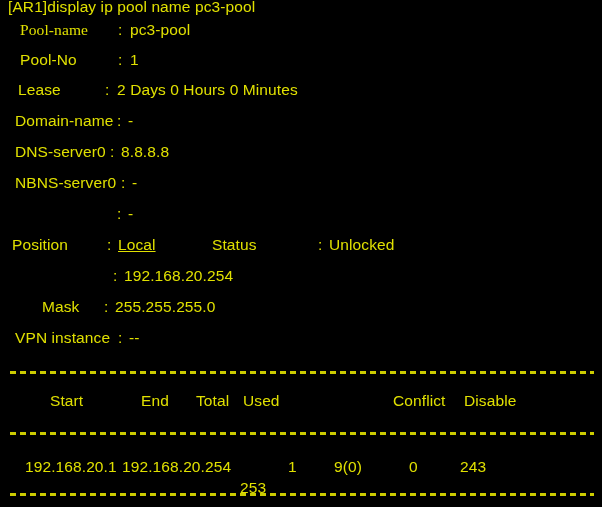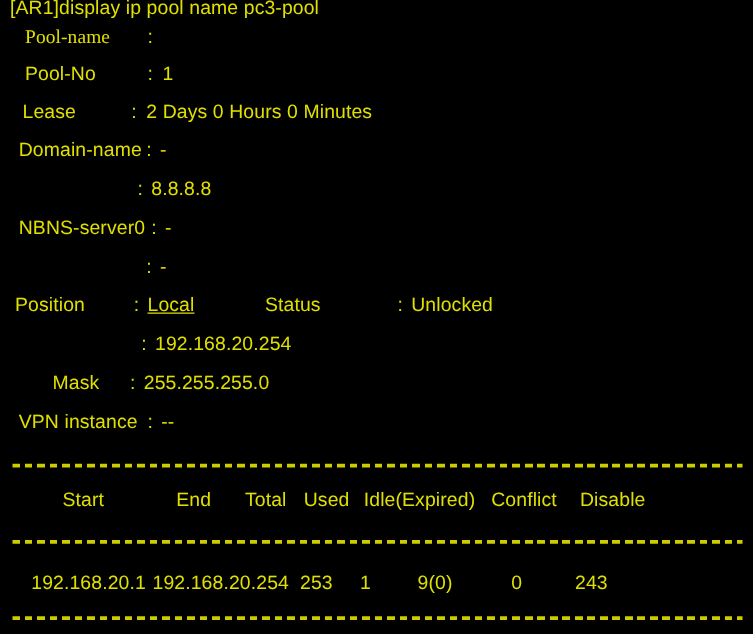--- a/index.html
+++ b/index.html
@@ -61,20 +61,21 @@
 
 <div id="terminal">
 
   <div class="line" style="top:-4px;">
     <span class="cell" style="left:8px;">[AR1]display ip pool name pc3-pool</span>
   </div>
 
   <div class="line" style="top:19px;">
     <span class="cell" style="left:20px;font-family:Liberation Serif, serif;">Pool-name</span>
     <span class="cell" style="left:118px;">:</span>
+    <span class="cell" style="left:130px;">pc3-pool</span>
   </div>
 
   <div class="line" style="top:49px;">
     <span class="cell" style="left:20px;">Pool-No</span>
     <span class="cell" style="left:118px;">:</span>
     <span class="cell" style="left:130px;">1</span>
   </div>
 
   <div class="line" style="top:79px;">
     <span class="cell" style="left:18px;">Lease</span>
@@ -82,20 +83,21 @@
     <span class="cell" style="left:117px;">2 Days 0 Hours 0 Minutes</span>
   </div>
 
   <div class="line" style="top:110px;">
     <span class="cell" style="left:15px;">Domain-name</span>
     <span class="cell" style="left:117px;">:</span>
     <span class="cell" style="left:128px;">-</span>
   </div>
 
   <div class="line" style="top:141px;">
+    <span class="cell" style="left:15px;">DNS-server0</span>
     <span class="cell" style="left:110px;">:</span>
     <span class="cell" style="left:121px;">8.8.8.8</span>
   </div>
 
   <div class="line" style="top:172px;">
     <span class="cell" style="left:15px;">NBNS-server0</span>
     <span class="cell" style="left:121px;">:</span>
     <span class="cell" style="left:132px;">-</span>
   </div>
 
@@ -130,31 +132,30 @@
     <span class="cell" style="left:129px;">--</span>
   </div>
 
   <div class="sep" style="top:371px;"></div>
 
   <div class="line" style="top:390px;">
     <span class="cell" style="left:50px;">Start</span>
     <span class="cell" style="left:141px;">End</span>
     <span class="cell" style="left:196px;">Total</span>
     <span class="cell" style="left:243px;">Used</span>
-    <span class="cell" style="left:291px;">Idle(Expired)</span>
     <span class="cell" style="left:393px;">Conflict</span>
     <span class="cell" style="left:464px;">Disable</span>
   </div>
 
   <div class="sep" style="top:432px;"></div>
 
   <div class="line" style="top:456px;">
     <span class="cell" style="left:25px;">192.168.20.1</span>
     <span class="cell" style="left:122px;">192.168.20.254</span>
-    <span class="cell" style="left:240px;">253</span>
+    <span class="cell" style="left:240px;margin-top:21px;">253</span>
     <span class="cell" style="left:288px;">1</span>
     <span class="cell" style="left:334px;">9(0)</span>
     <span class="cell" style="left:409px;">0</span>
     <span class="cell" style="left:460px;">243</span>
   </div>
 
   <div class="sep" style="top:493px;"></div>
 
 </div>
 

